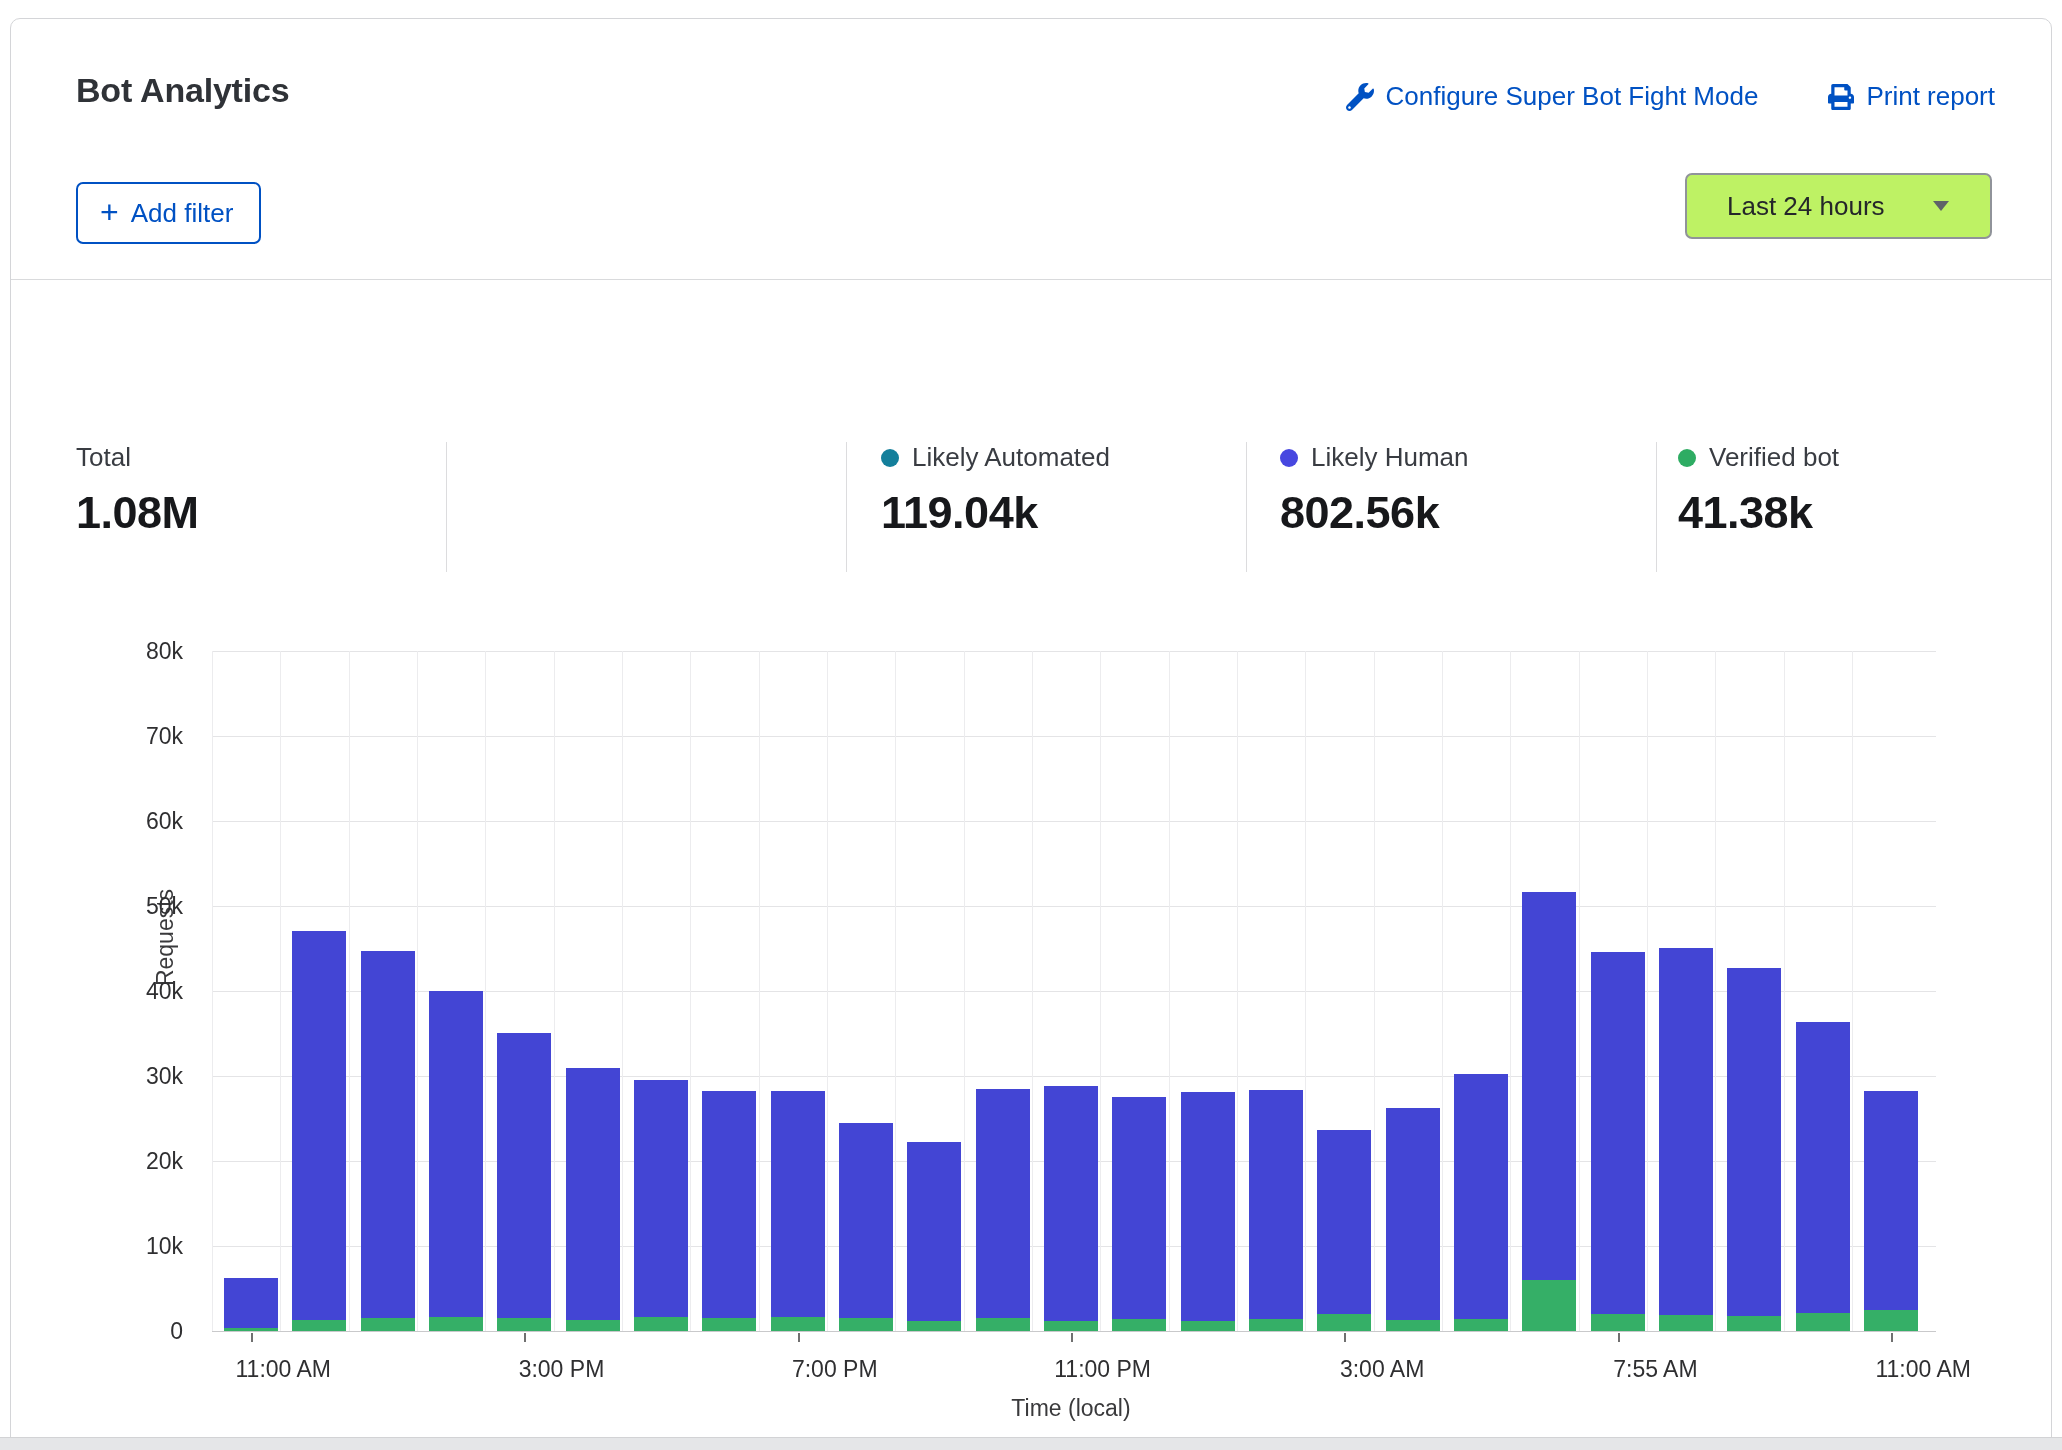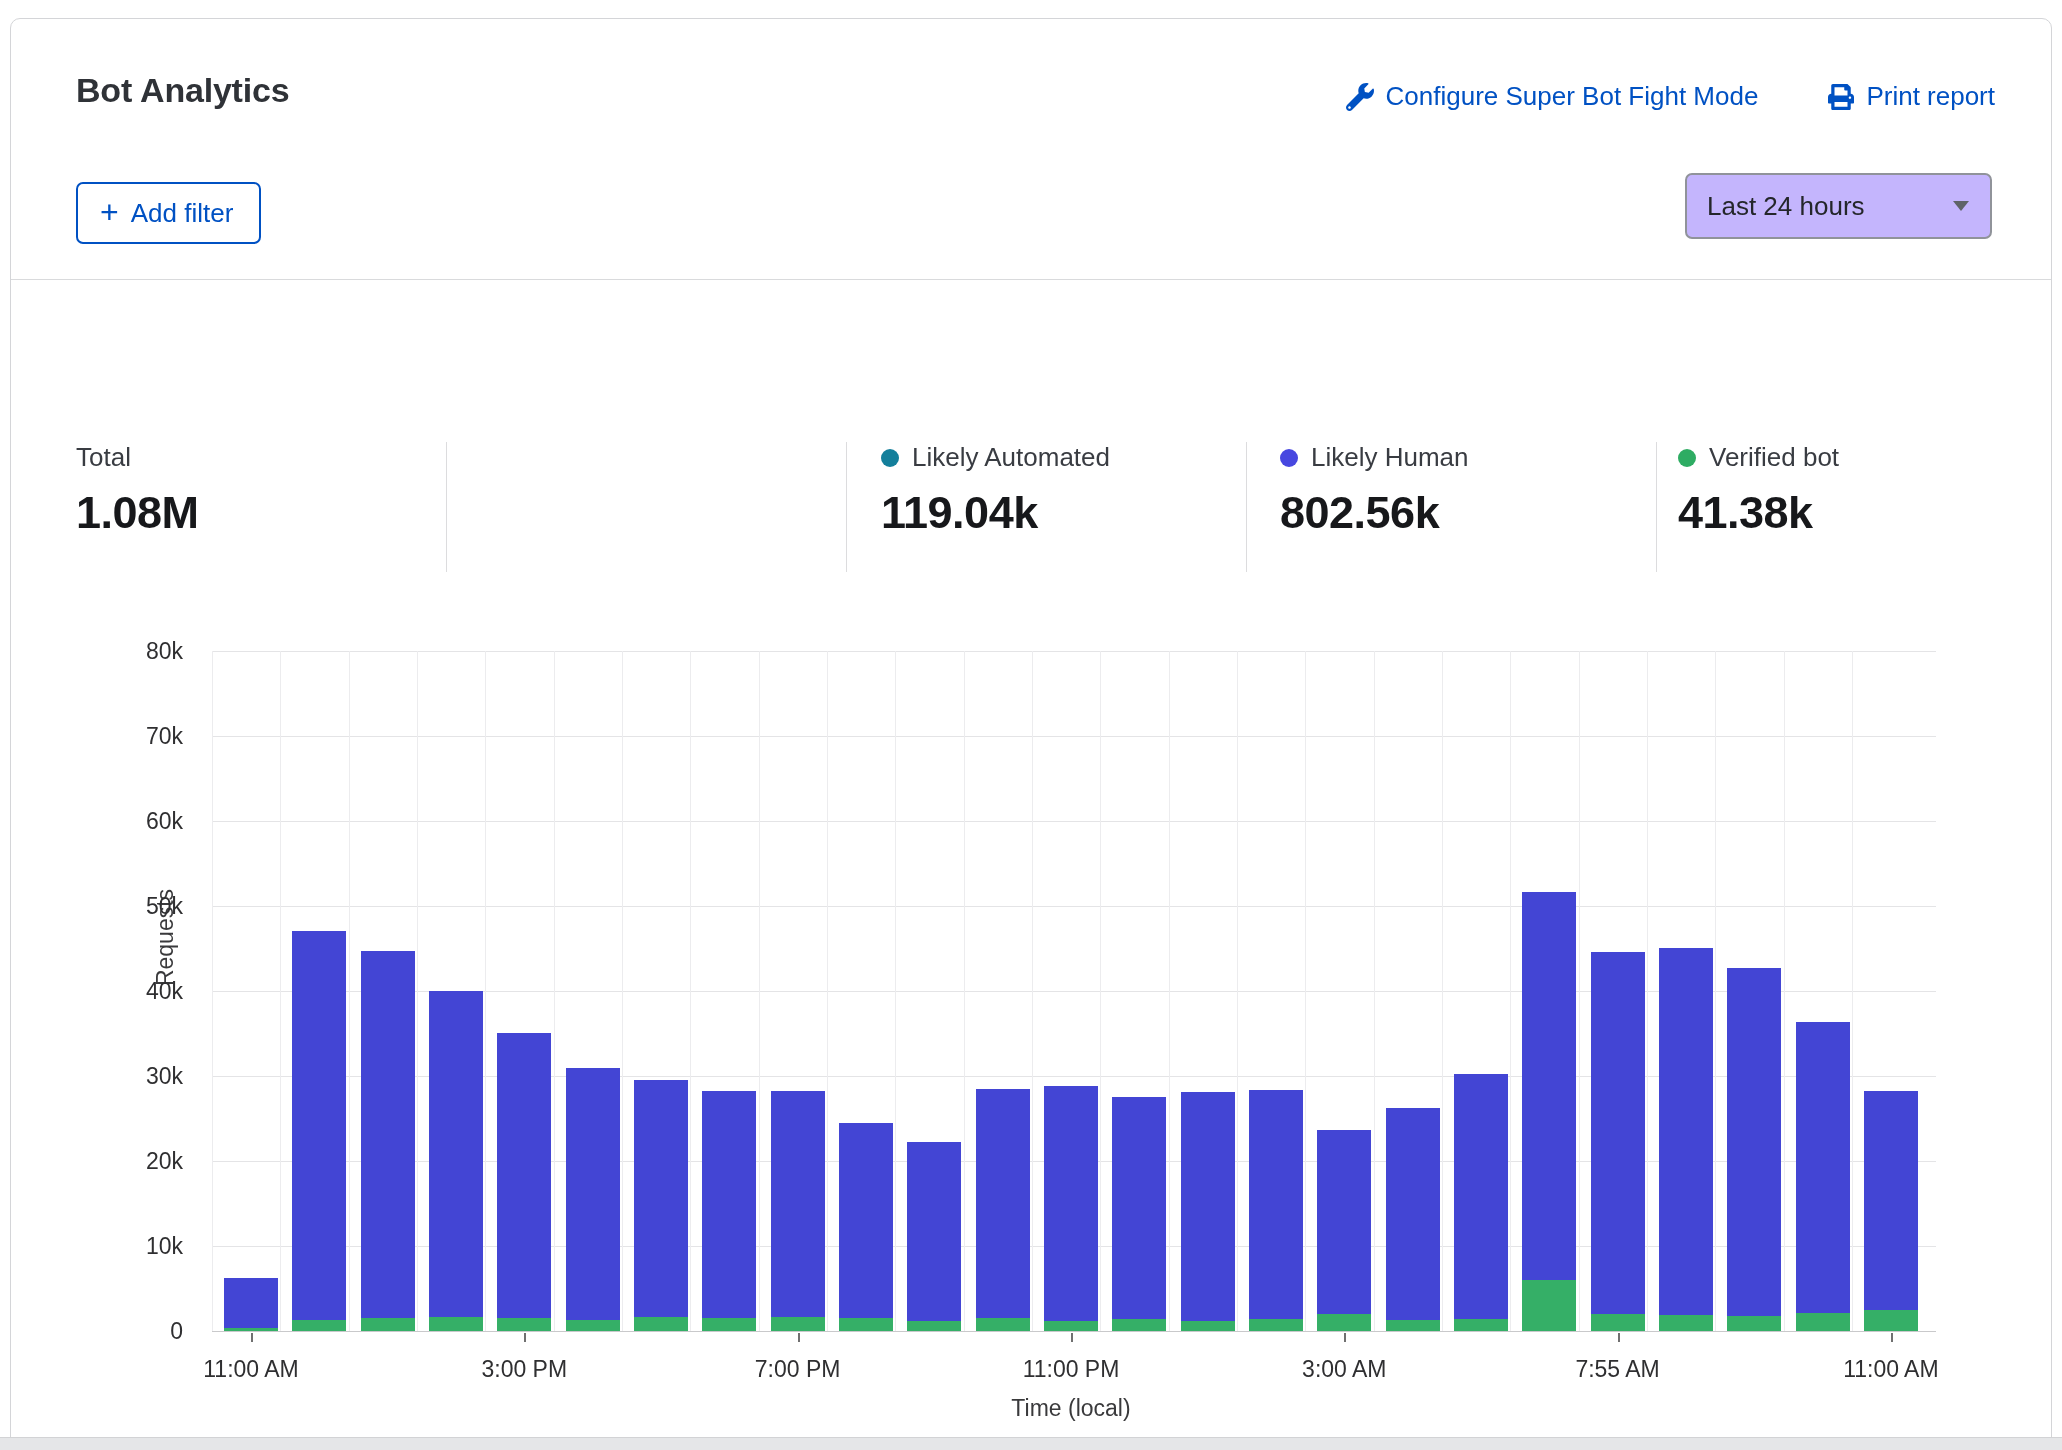--- a/index.html
+++ b/index.html
@@ -9,40 +9,40 @@
   
   .title{position:absolute;left:65px;top:52px;font-size:34px;font-weight:700;color:#2f3237;letter-spacing:-.2px;}
   .header-links{position:absolute;top:62px;right:56px;display:flex;align-items:center;gap:70px;}
   .hlink{display:flex;align-items:center;gap:12px;color:#0051c3;font-size:26px;cursor:pointer;}
   .hlink svg{flex:0 0 auto;}
   .btn-add{position:absolute;left:65px;top:163px;height:62px;display:flex;align-items:center;gap:12px;
     padding:0 26px 0 22px;border:2px solid #0051c3;border-radius:7px;background:#fff;color:#0051c3;
     font-size:26px;cursor:pointer;box-sizing:border-box;}
   .btn-add .plus{font-size:32px;font-weight:400;line-height:1;margin-top:-3px;}
   .time-select{position:absolute;left:1674px;top:154px;width:307px;height:66px;border:2px solid #90939a;
-    border-radius:7px;background:#c4b5fd;display:flex;align-items:center;box-sizing:border-box;
-    padding:0 20px;font-size:26px;color:#24262a;cursor:pointer;}
+    border-radius:7px;background:#bef264;display:flex;align-items:center;box-sizing:border-box;
+    padding:0 40px;font-size:26px;color:#24262a;cursor:pointer;}
   .time-select .chev{margin-left:auto;}
   .hdr-divider{position:absolute;left:0;right:0;top:260px;height:1px;background:#d9dadc;}
   
   .sec-head{position:absolute;left:65px;top:340px;display:flex;align-items:center;gap:16px;}
   .sec-title{font-size:30px;font-weight:700;color:#2c2f34;}
   
   .stats{position:absolute;left:65px;top:423px;right:40px;height:135px;}
   .stat{position:absolute;top:0;}
   .stat-label{display:flex;align-items:center;gap:13px;font-size:26px;color:#393c42;}
   .dot{width:18px;height:18px;border-radius:50%;}
   .stat-value{margin-top:14px;font-size:45px;font-weight:700;color:#17181b;letter-spacing:-.5px;}
   .stat-divider{position:absolute;top:0;width:1px;height:130px;background:#dcdcde;}
   
   .chart{position:absolute;left:0;top:0;width:100%;height:100%;}
   .grid-h{position:absolute;height:1px;background:#e4e4e6;}
   .grid-v{position:absolute;width:1px;background:#ececee;}
   .ytick{position:absolute;width:80px;text-align:right;font-size:23px;color:#2f2f31;}
-  .xtick{position:absolute;width:160px;text-align:center;font-size:23px;color:#2f2f31;}
+  .xtick{position:absolute;width:160px;text-align:right;font-size:23px;color:#2f2f31;}
   .tickmark{position:absolute;width:2px;height:9px;background:#707070;}
   .bar-seg{position:absolute;}
   .y-axis-title{position:absolute;left:74px;top:905px;font-size:23px;color:#3a3a3c;
     transform:rotate(-90deg);transform-origin:center;width:160px;text-align:center;}
   .x-axis-title{position:absolute;left:980px;top:1376px;width:160px;text-align:center;font-size:23px;color:#3a3a3c;}
   
   .bottom-strip{position:absolute;left:0;top:1437px;width:2062px;height:13px;background:#e5e6e8;border-top:1px solid #d2d3d5;z-index:5;}
 </style>
 </head>
 <body>

